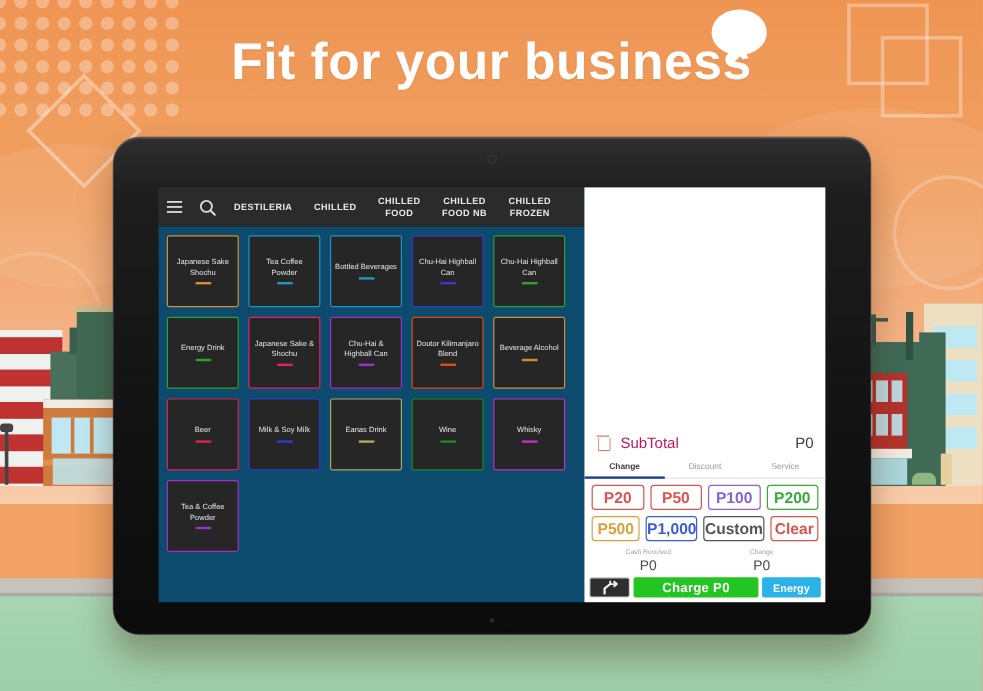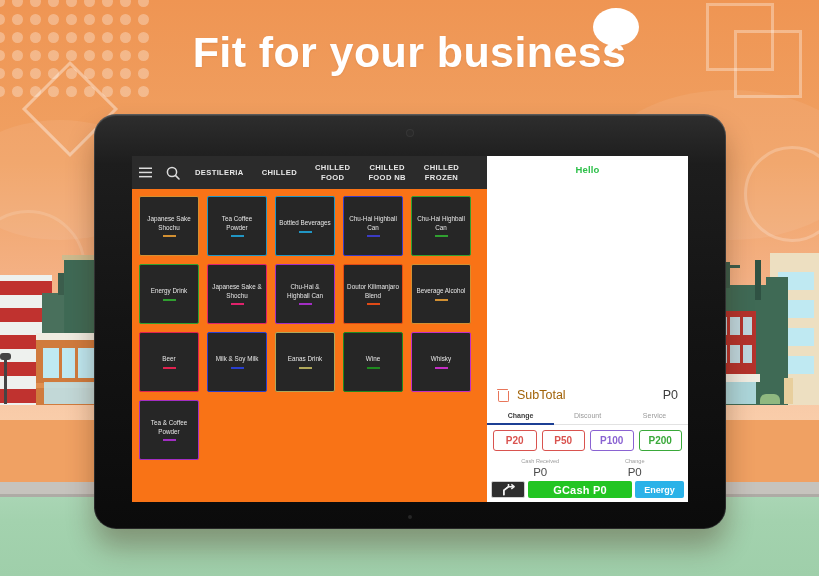--- a/index.html
+++ b/index.html
@@ -74,21 +74,21 @@
   .home-dot{
     position:absolute;left:50%;bottom:10px;margin-left:-2px;width:4px;height:4px;border-radius:50%;
     background:#262626;
   }
   .screen{
     position:absolute;left:38px;top:42px;width:556px;height:346px;
     background:#1a1a1a;overflow:hidden;display:flex;
   }
 
   
-  .pos-left{width:355px;height:100%;background:#f97316;position:relative;}
+  .pos-left{width:355px;height:100%;background:#0c4a6e;position:relative;}
   .topbar{
     height:33px;background:#2b2b2b;display:flex;align-items:stretch;
     position:relative;overflow:hidden;
   }
   .tb-icon{
     width:27px;display:flex;align-items:center;justify-content:center;flex:0 0 auto;
   }
   .tb-icon svg{display:block;}
   .tab{
     flex:0 0 auto;display:flex;align-items:center;justify-content:center;
@@ -121,38 +121,38 @@
     text-align:center;color:#2ec04a;font-size:9.5px;font-weight:700;
     padding-top:8px;letter-spacing:.2px;
   }
   .cart-body{flex:1;}
   .subtotal-row{
     display:flex;align-items:center;padding:0 10px 6px 10px;gap:9px;
   }
   .trash{width:11px;height:13px;position:relative;flex:0 0 auto;}
   .trash .lid{position:absolute;left:0;top:0;width:11px;height:1.6px;background:#e8765a;border-radius:1px;}
   .trash .can{position:absolute;left:1.3px;top:2.4px;width:8.4px;height:10px;border:1.3px solid #e8765a;border-top:none;border-radius:0 0 2px 2px;}
-  .st-label{font-size:12.5px;color:#a16207;flex:1;}
+  .st-label{font-size:12.5px;color:#be185d;flex:1;}
   .st-value{font-size:12.5px;color:#3c3c3c;}
   .seg{
     display:flex;border-bottom:1px solid #e2e2e2;position:relative;
   }
   .seg-item{
     flex:1;text-align:center;font-size:7px;color:#9a9a9a;padding:4px 0 5px;position:relative;
   }
   .seg-item.active{color:#3b3b3b;font-weight:700;}
   .seg-item.active:after{
     content:"";position:absolute;left:0;right:0;bottom:-1px;height:2.5px;background:#1c3f94;
   }
   .denoms{padding:5px 6px 0 6px;}
   .denom-row{display:flex;gap:5px;margin-bottom:5px;}
   .denom{
     flex:1;height:19px;border:1.4px solid #ccc;border-radius:3px;background:#fff;
     display:flex;align-items:center;justify-content:center;
-    font-size:10px;font-weight:700;color:#555;
+    font-size:13px;font-weight:700;color:#555;
   }
   .amounts{display:flex;padding:1px 6px 2px;}
   .amt{flex:1;text-align:center;}
   .amt .amt-label{font-size:5.6px;color:#9d9d9d;display:block;line-height:1.5;}
   .amt .amt-val{font-size:11.5px;color:#4a4a4a;display:block;line-height:1.15;}
   .actions{display:flex;gap:3px;padding:0 4px 4px 4px;align-items:stretch;}
   .split-btn{
     width:32px;background:#2e2e2e;border:1.4px solid #d0d0d0;border-radius:2px;
     display:flex;align-items:center;justify-content:center;
   }
@@ -411,21 +411,20 @@
               <span class="t-rule" style="background: rgb(195, 46, 196);"></span>
             </div>
             <div class="tile" style="border-color: rgb(162, 46, 196);">
               <span class="t-label">Tea &amp; Coffee Powder</span>
               <span class="t-rule" style="background: rgb(162, 46, 196);"></span>
             </div>
           </div>
       </div>
 
       <div class="pos-right">
-        <div class="hello">Hello</div>
         <div class="cart-body"></div>
 
         <div class="subtotal-row">
           <span class="trash">
             <span class="lid"></span>
               <span class="can"></span>
           </span>
           <span class="st-label">SubTotal</span>
           <span class="st-value">P0</span>
         </div>
@@ -436,20 +435,26 @@
             <div class="seg-item">Service</div>
           </div>
 
         <div class="denoms" id="denoms-container">
             <div class="denom-row">
               <div class="denom" style="border-color: rgb(217, 83, 79); color: rgb(217, 83, 79);">P20</div>
               <div class="denom" style="border-color: rgb(217, 83, 79); color: rgb(217, 83, 79);">P50</div>
               <div class="denom" style="border-color: rgb(138, 99, 210); color: rgb(138, 99, 210);">P100</div>
               <div class="denom" style="border-color: rgb(58, 169, 58); color: rgb(58, 169, 58);">P200</div>
             </div>
+            <div class="denom-row">
+              <div class="denom" style="border-color: rgb(217, 161, 59); color: rgb(217, 161, 59);">P500</div>
+              <div class="denom" style="border-color: rgb(59, 91, 217); color: rgb(59, 91, 217);">P1,000</div>
+              <div class="denom" style="border-color: rgb(85, 85, 85); color: rgb(85, 85, 85);">Custom</div>
+              <div class="denom" style="border-color: rgb(217, 83, 79); color: rgb(217, 83, 79);">Clear</div>
+            </div>
           </div>
 
         <div class="amounts" id="amounts-container">
             <div class="amt">
               <span class="amt-label">Cash Received</span>
               <span class="amt-val">P0</span>
             </div>
             <div class="amt">
               <span class="amt-label">Change</span>
               <span class="amt-val">P0</span>
@@ -457,20 +462,20 @@
           </div>
 
         <div class="actions">
           <div class="split-btn">
             <svg width="15" height="15" viewBox="0 0 16 16">
               <path d="M3 14 L3 9 L8 5 L13 5" fill="none" stroke="#f2f2f2" stroke-width="1.6"></path>
               <path d="M3 14 L3 9 L8 5 L8 2" fill="none" stroke="#f2f2f2" stroke-width="1.6"></path>
               <path d="M11 2.5 L14 5 L11 7.5" fill="none" stroke="#f2f2f2" stroke-width="1.6" stroke-linejoin="round"></path>
             </svg>
           </div>
-          <div class="charge-btn">GCash P0</div>
+          <div class="charge-btn">Charge P0</div>
           <div class="gcash-btn">Energy</div>
         </div>
       </div>
 
     </div>
   </div>
 </div>
 
 </body></html>

